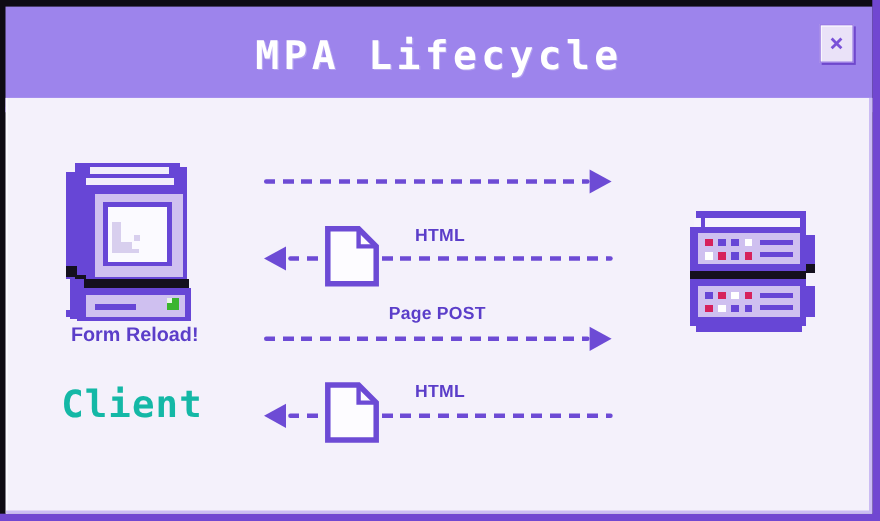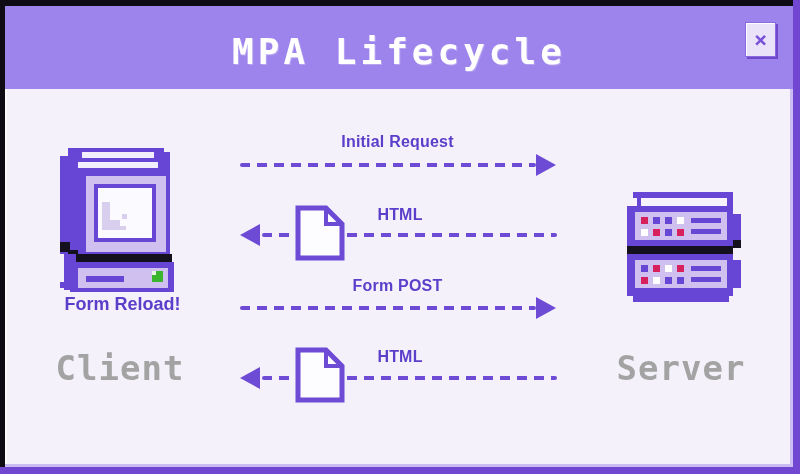--- a/index.html
+++ b/index.html
@@ -39,21 +39,21 @@
     box-shadow:inset -3px -3px 0 #cbbcf4, inset 2px 0 0 #fbfaff;
   }
   
   .flow-label{
     position:absolute;text-align:center;font-weight:bold;font-size:16px;
     color:#5b3ec9;letter-spacing:.2px;
   }
   .pixel-label{
     position:absolute;text-align:center;
     font-family:"DejaVu Sans Mono", monospace;font-weight:bold;
-    font-size:34px;color:#a3a3a3;letter-spacing:1px;
+    font-size:34px;color:#14b8a6;letter-spacing:1px;
   }
   .caption-label{
     position:absolute;text-align:center;font-weight:bold;font-size:18px;
     color:#5b3ec9;
   }
   
   .dash-line{
     position:absolute;height:4px;border-radius:2px;
     background:repeating-linear-gradient(90deg,#6d4bd5 0 10px,transparent 10px 17px);
   }
@@ -168,36 +168,34 @@
     <rect x="30" y="87" width="7" height="7" fill="#ffffff"></rect>
     <rect x="42" y="87" width="7" height="7" fill="#6746d6"></rect>
     <rect x="54" y="87" width="7" height="7" fill="#6746d6"></rect>
 
     <rect x="68" y="76" width="30" height="5" fill="#6746d6"></rect>
     <rect x="68" y="87" width="30" height="5" fill="#6746d6"></rect>
 
     <rect x="10" y="106" width="96" height="6" fill="#6746d6"></rect>
   </svg>
 
-  <div class="pixel-label" style="left:586px;top:348px;width:190px;">Server</div>
-
-  <div class="flow-label" style="left:240px;top:133px;width:315px;">Initial Request</div>
+
   <div class="dash-line" style="left:240px;top:163px;width:296px;"></div>
   <div class="head-right" style="left:536px;top:154px;"></div>
 
   <div class="head-left" style="left:240px;top:224px;"></div>
   <div class="dash-line" style="left:262px;top:233px;width:295px;"></div>
   <svg class="doc-icon" style="left:294px;top:204px;" viewBox="0 0 52 58">
     <path d="M4 4 H32 L48 20 V54 H4 Z" fill="#fdfcff" stroke="#6d4bd5" stroke-width="5" stroke-linejoin="miter"></path>
     <path d="M32 4 V20 H48" fill="none" stroke="#6d4bd5" stroke-width="4"></path>
     <path d="M32 4 L48 20" fill="none" stroke="#6d4bd5" stroke-width="2" stroke-dasharray="3 2"></path>
   </svg>
   <div class="flow-label" style="left:340px;top:206px;width:120px;">HTML</div>
 
-  <div class="flow-label" style="left:240px;top:277px;width:315px;">Form POST</div>
+  <div class="flow-label" style="left:240px;top:277px;width:315px;">Page POST</div>
   <div class="dash-line" style="left:240px;top:306px;width:296px;"></div>
   <div class="head-right" style="left:536px;top:297px;"></div>
 
   <div class="head-left" style="left:240px;top:367px;"></div>
   <div class="dash-line" style="left:262px;top:376px;width:295px;"></div>
   <svg class="doc-icon" style="left:294px;top:346px;" viewBox="0 0 52 58">
     <path d="M4 4 H32 L48 20 V54 H4 Z" fill="#fdfcff" stroke="#6d4bd5" stroke-width="5" stroke-linejoin="miter"></path>
     <path d="M32 4 V20 H48" fill="none" stroke="#6d4bd5" stroke-width="4"></path>
     <path d="M32 4 L48 20" fill="none" stroke="#6d4bd5" stroke-width="2" stroke-dasharray="3 2"></path>
   </svg>

